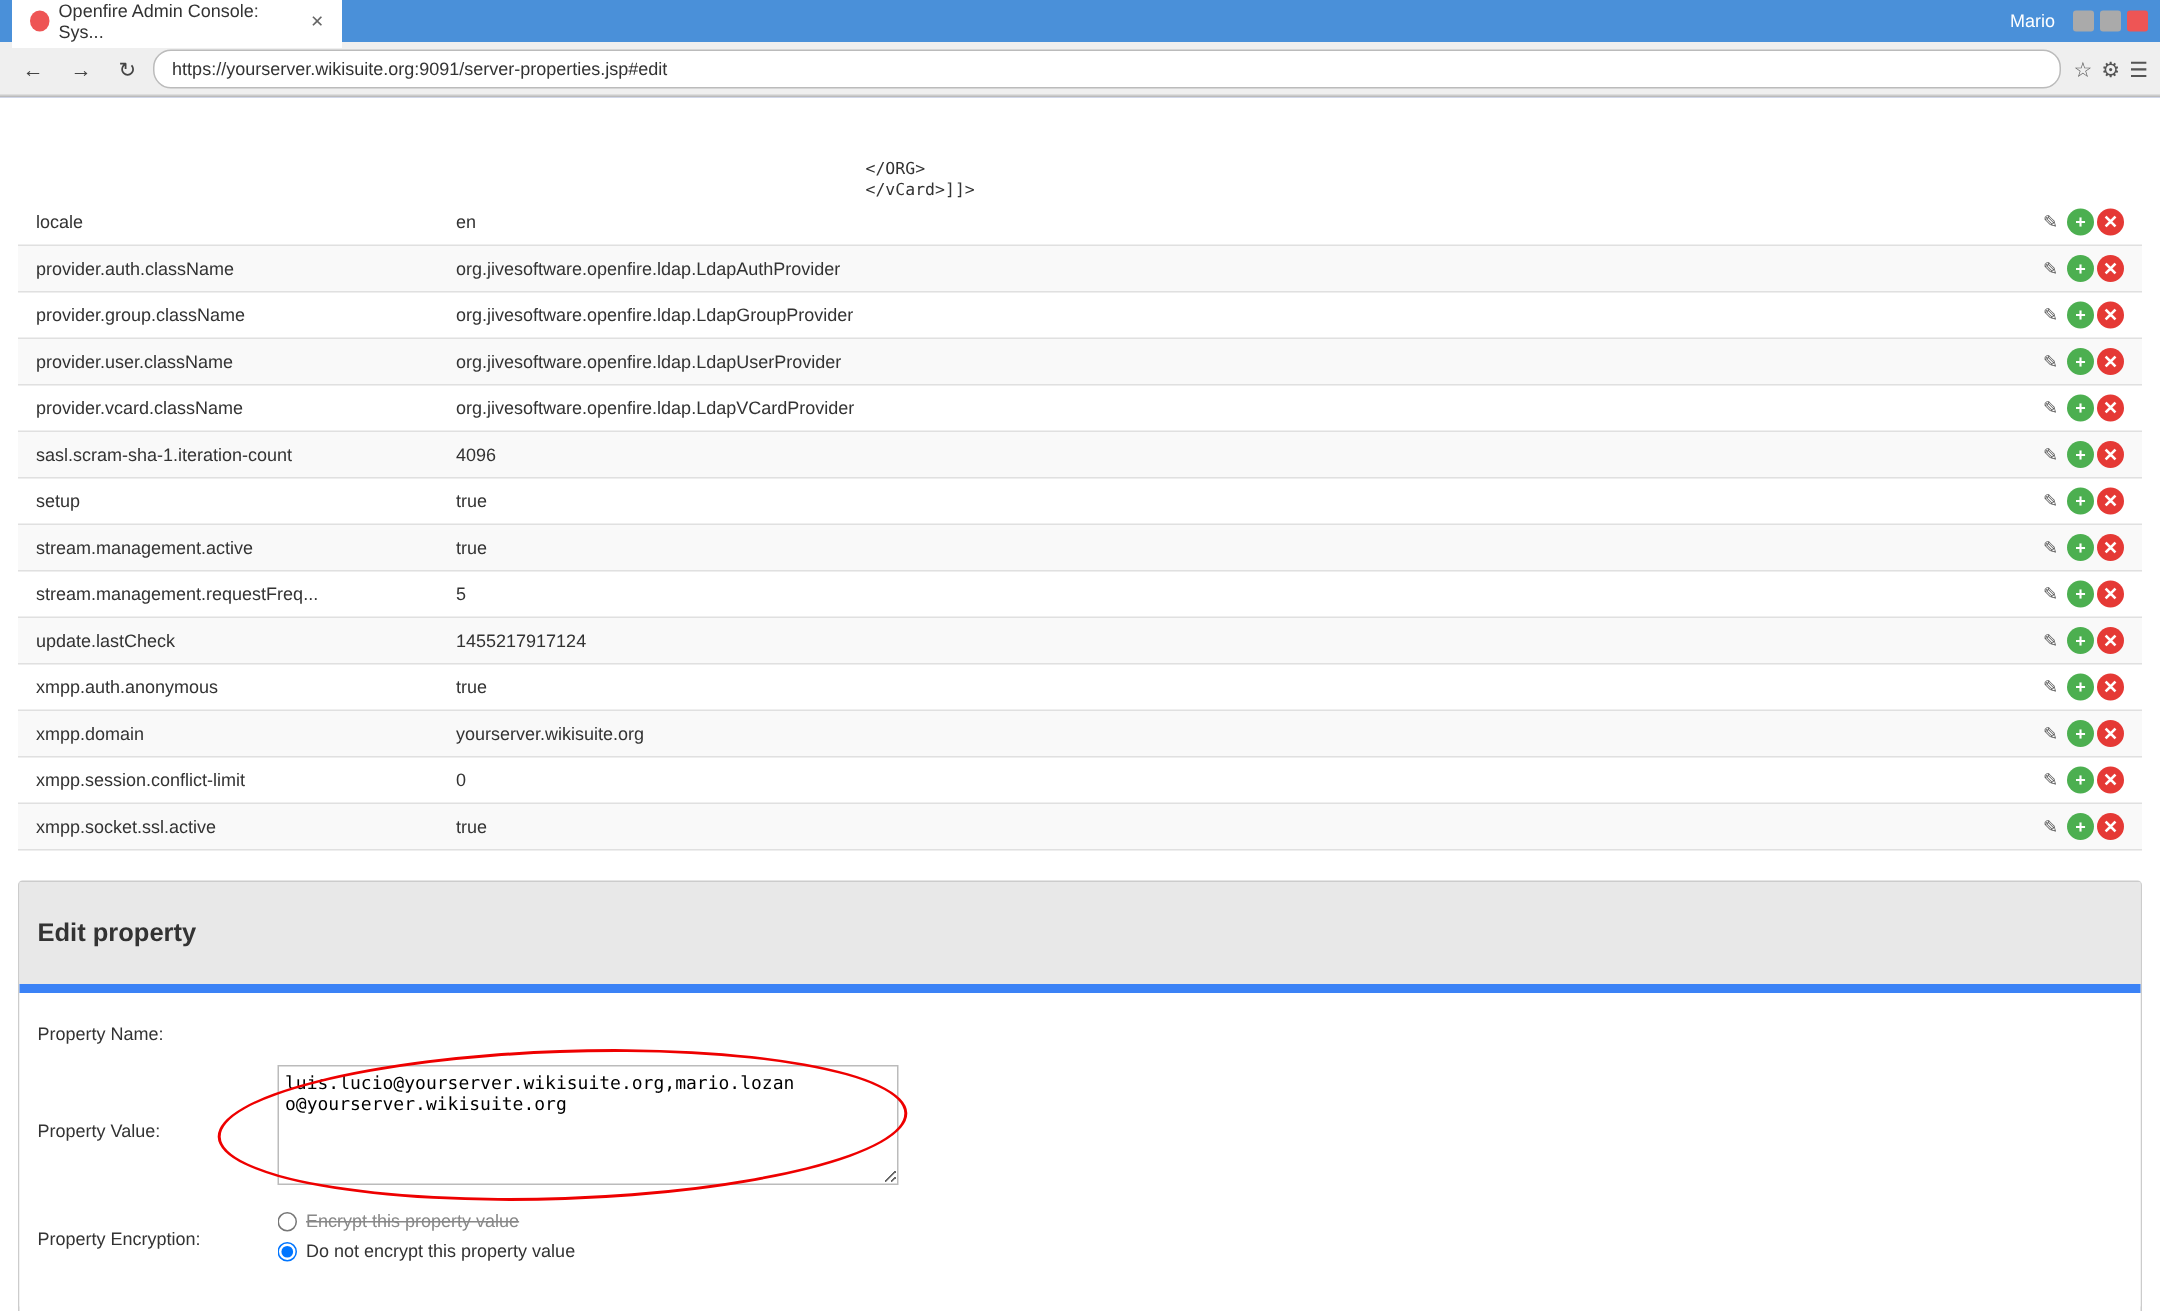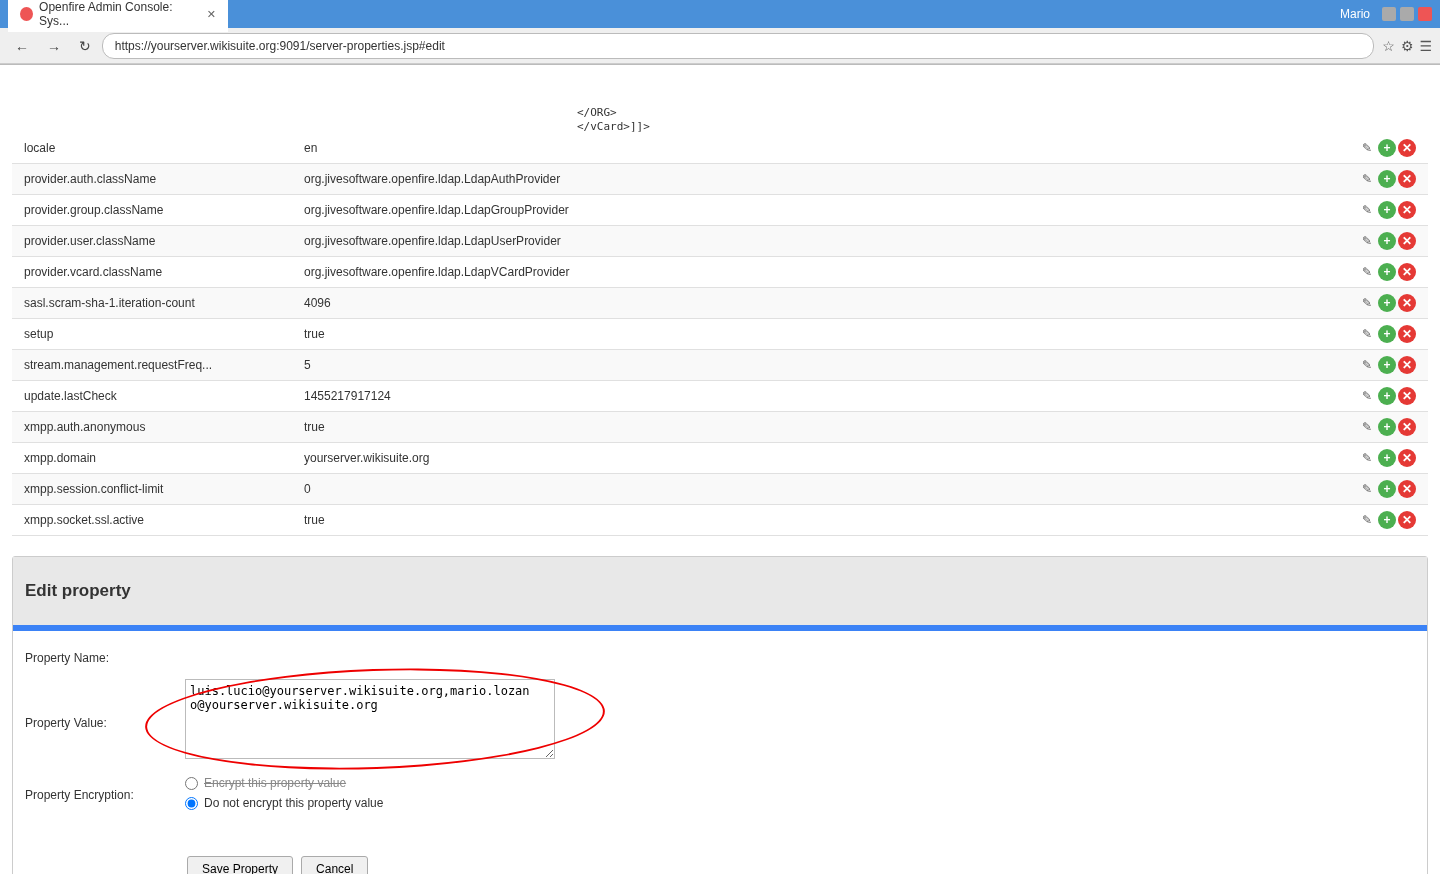--- a/index.html
+++ b/index.html
@@ -159,21 +159,21 @@
       color: #333;
     }
     .form-control-wrap {
       flex: 1;
     }
     .prop-name-value {
       font-size: 12px;
       padding: 4px 0;
     }
     .prop-textarea {
-      width: 370px;
+      width: 414px;
       height: 80px;
       border: 1px solid #bbb;
       font-size: 12px;
       padding: 4px;
       font-family: monospace;
       resize: vertical;
     }
     .encryption-options {
       display: flex;
       flex-direction: column;
@@ -298,20 +298,25 @@
             <td class="prop-value">org.jivesoftware.openfire.ldap.LdapVCardProvider</td>
             <td class="prop-actions"><span class="action-icon action-edit">✎</span><span class="action-icon action-add">+</span><span class="action-icon action-delete">✕</span></td>
           </tr>
           <tr>
             <td class="prop-name">sasl.scram-sha-1.iteration-count</td>
             <td class="prop-value">4096</td>
             <td class="prop-actions"><span class="action-icon action-edit">✎</span><span class="action-icon action-add">+</span><span class="action-icon action-delete">✕</span></td>
           </tr>
           <tr>
             <td class="prop-name">setup</td>
+            <td class="prop-value">true</td>
+            <td class="prop-actions"><span class="action-icon action-edit">✎</span><span class="action-icon action-add">+</span><span class="action-icon action-delete">✕</span></td>
+          </tr>
+          <tr>
+            <td class="prop-name">stream.management.active</td>
             <td class="prop-value">true</td>
             <td class="prop-actions"><span class="action-icon action-edit">✎</span><span class="action-icon action-add">+</span><span class="action-icon action-delete">✕</span></td>
           </tr>
           <tr>
             <td class="prop-name">stream.management.requestFreq...</td>
             <td class="prop-value">5</td>
             <td class="prop-actions"><span class="action-icon action-edit">✎</span><span class="action-icon action-add">+</span><span class="action-icon action-delete">✕</span></td>
           </tr>
           <tr>
             <td class="prop-name">update.lastCheck</td>

